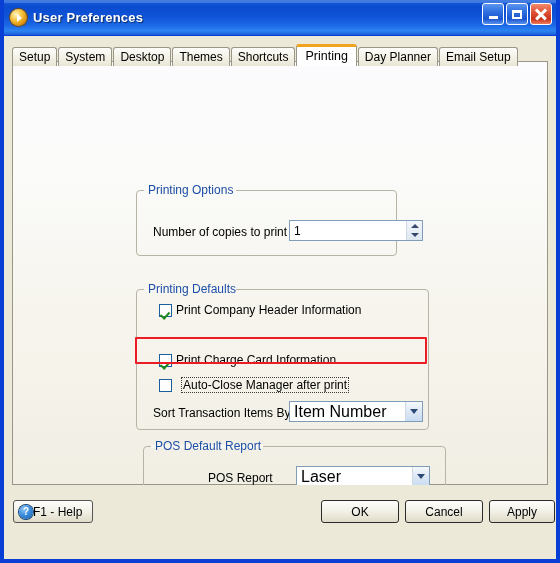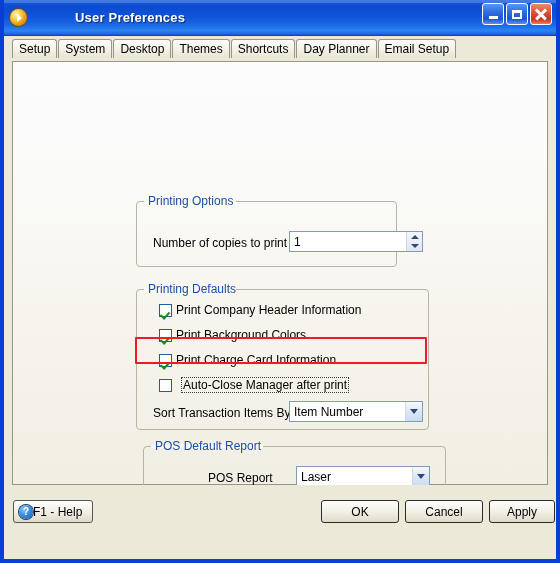--- a/index.html
+++ b/index.html
@@ -32,21 +32,20 @@
     position: relative;
     height: 36px;
     box-sizing: border-box;
     background: linear-gradient(to bottom,
         #1b63dd 0%, #1357d6 8%, #0b4bd0 20%,
         #0f54d8 48%, #1b68e4 72%, #2d84f2 88%, #1a5ad6 100%);
     border-bottom: 1px solid #0a3fd6;
     display: flex;
     align-items: center;
     padding-left: 6px;
-    gap: 42px;
   }
   #titlebar::after {
     content: "";
     position: absolute;
     left: 0; right: 0; top: 0; height: 3px;
     background: rgba(255,255,255,0.18);
     pointer-events: none;
   }
 
   .app-icon {
@@ -126,21 +125,21 @@
     width: 14px; height: 2.6px;
     background: #ffffff;
   }
   .winbtn.close i::before { transform: rotate(45deg); }
   .winbtn.close i::after  { transform: rotate(-45deg); }
 
   
   #tabstrip {
     position: absolute;
     left: 8px;
-    top: 36px;
+    top: 44px;
     height: 22px;
     display: flex;
     align-items: flex-end;
     z-index: 5;
   }
   .tab {
     height: 19px;
     box-sizing: border-box;
     background: linear-gradient(to bottom, #fdfdfb 0%, #f3f1e5 55%, #e8e5d5 100%);
     border: 1px solid #9a9687;
@@ -200,21 +199,21 @@
     line-height: 14px;
   }
   .gb-title-mask {
     position: absolute;
     top: -2px;
     left: 7px;
     height: 3px;
     background: #faf9f3;
   }
 
-  #gb-printing-options { left: 123px; top: 139px; width: 261px; height: 66px; }
+  #gb-printing-options { left: 123px; top: 128px; width: 261px; height: 66px; }
   #gb-printing-defaults { left: 123px; top: 227px; width: 293px; height: 141px; }
   #gb-pos-default      { left: 130px; top: 384px; width: 303px; height: 60px; }
 
   .field-label {
     position: absolute;
     font-size: 12px;
     color: #000000;
     white-space: nowrap;
   }
 
@@ -302,21 +301,21 @@
     background: #ffffff;
     border: 1px solid #7f9db9;
     display: flex;
     align-items: stretch;
   }
   .combo .cb-val {
     flex: 1 1 auto;
     padding-left: 4px;
     display: flex;
     align-items: center;
-    font-size: 12px;
+    font-size: 16px;
     color: #000000;
     white-space: nowrap;
     overflow: hidden;
   }
   .combo .cb-btn {
     width: 17px;
     flex: 0 0 auto;
     box-sizing: border-box;
     border-left: 1px solid #cfd9e4;
     background: linear-gradient(to bottom, #f6f9fd 0%, #dfe9f6 45%, #c9dcf2 100%);
@@ -426,20 +425,23 @@
       </div>
     <div class="tab">
         <span>Desktop</span>
       </div>
     <div class="tab">
         <span>Themes</span>
       </div>
     <div class="tab">
         <span>Shortcuts</span>
       </div>
+    <div class="tab active">
+        <span>Printing</span>
+      </div>
     <div class="tab">
         <span>Day Planner</span>
       </div>
     <div class="tab">
         <span>Email Setup</span>
       </div>
   </div>
 
   <div id="panel">
 
@@ -464,24 +466,20 @@
 
     <div class="groupbox" id="gb-printing-defaults">
       <div class="gb-title-mask" style="width:92px;"></div>
       <div class="gb-title">Printing Defaults</div>
 
       <div class="cbrow" style="left:22px; top:13px;">
         <span class="cbox checked"></span>
         <span class="cblabel">Print Company Header Information</span>
       </div>
 
-      <div class="cbrow" style="left:22px; top:38px;">
-        <span class="cbox checked"></span>
-        <span class="cblabel">Print Background Colors</span>
-      </div>
 
       <div class="cbrow" style="left:22px; top:63px;">
         <span class="cbox checked"></span>
         <span class="cblabel">Print Charge Card Information</span>
       </div>
 
       <div class="cbrow focused" style="left:22px; top:88px;">
         <span class="cbox"></span>
         <span class="cblabel">Auto-Close Manager after print</span>
       </div>

